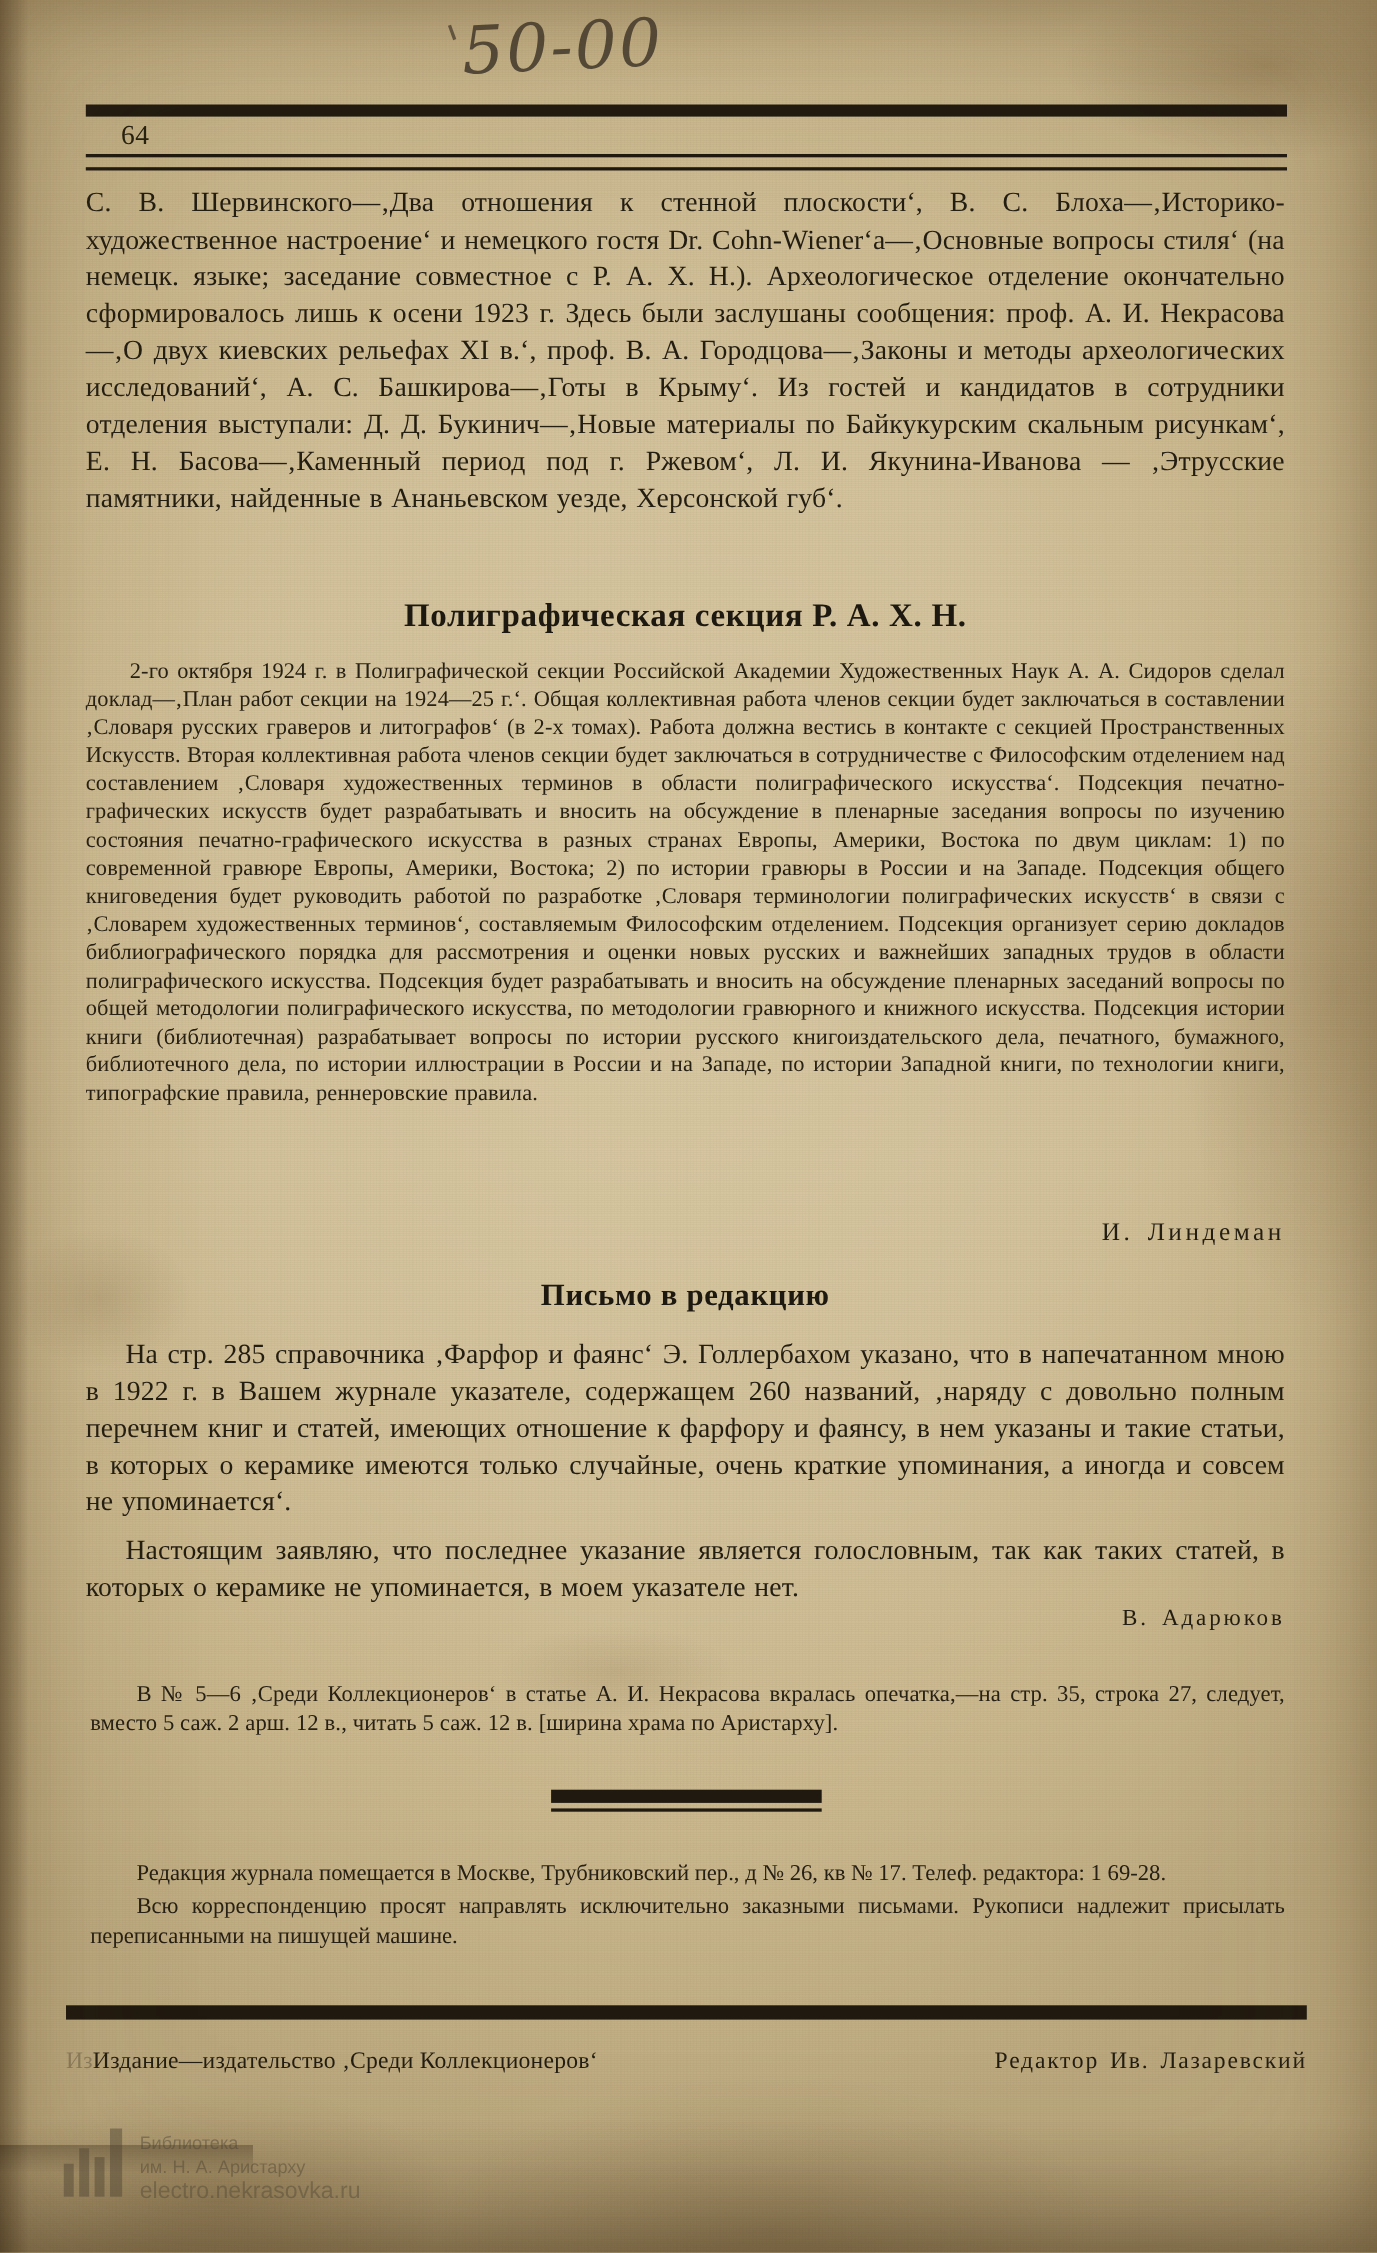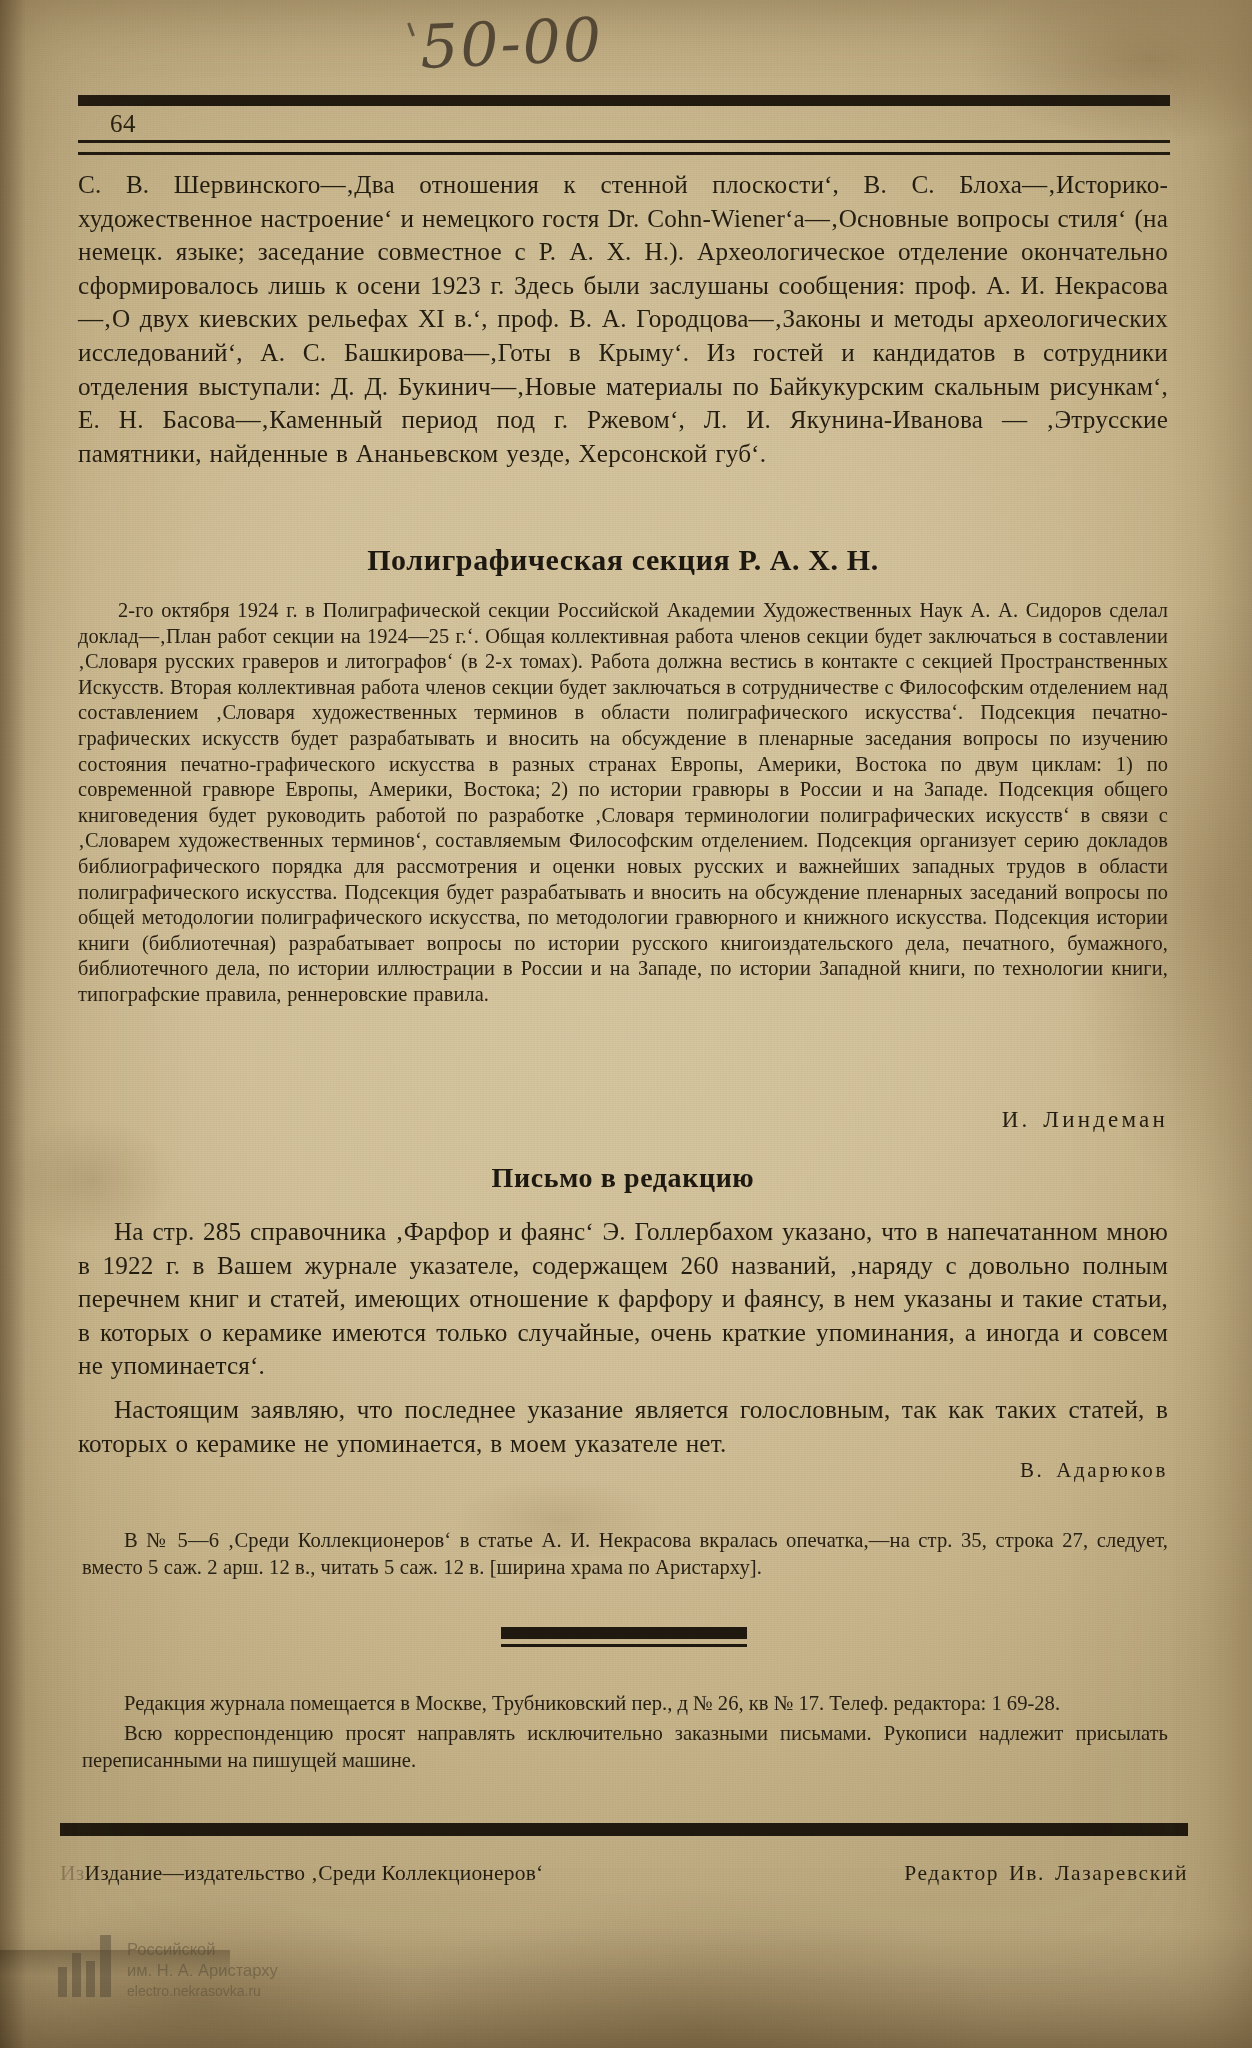--- a/index.html
+++ b/index.html
@@ -175,21 +175,21 @@
   .wm-logo{display:flex;align-items:flex-end;gap:5px;height:62px;}
   .wm-logo i{display:block;background:#4e4433;width:9px;}
   .wm-logo i:nth-child(1){height:30px;}
   .wm-logo i:nth-child(2){height:44px;}
   .wm-logo i:nth-child(3){height:36px;}
   .wm-logo i:nth-child(4){height:62px;width:11px;}
   .wm-text{
     font-family:"Liberation Sans", sans-serif;
     color:#4e4433;font-size:16.5px;line-height:21px;padding-top:4px;
   }
-  .wm-text .url{font-size:14px;opacity:.92;}
+  .wm-text .url{font-size:21px;opacity:.92;}
 </style>
 </head>
 <body>
 
 <div class="paper"></div>
 <div class="grain"></div>
 
 <div class="sheet">
 
   <div class="hw-tick"></div>
@@ -262,17 +262,17 @@
 <div class="tear"></div>
 
 <div class="wm">
   <div class="wm-logo">
     <i></i>
     <i></i>
     <i></i>
     <i></i>
   </div>
   <div class="wm-text">
-    <div>Российской</div>
+    <div>Библиотека</div>
     <div>им. Н. А. Аристарху</div>
     <div class="url">electro.nekrasovka.ru</div>
   </div>
 </div>
 
 </body></html>

